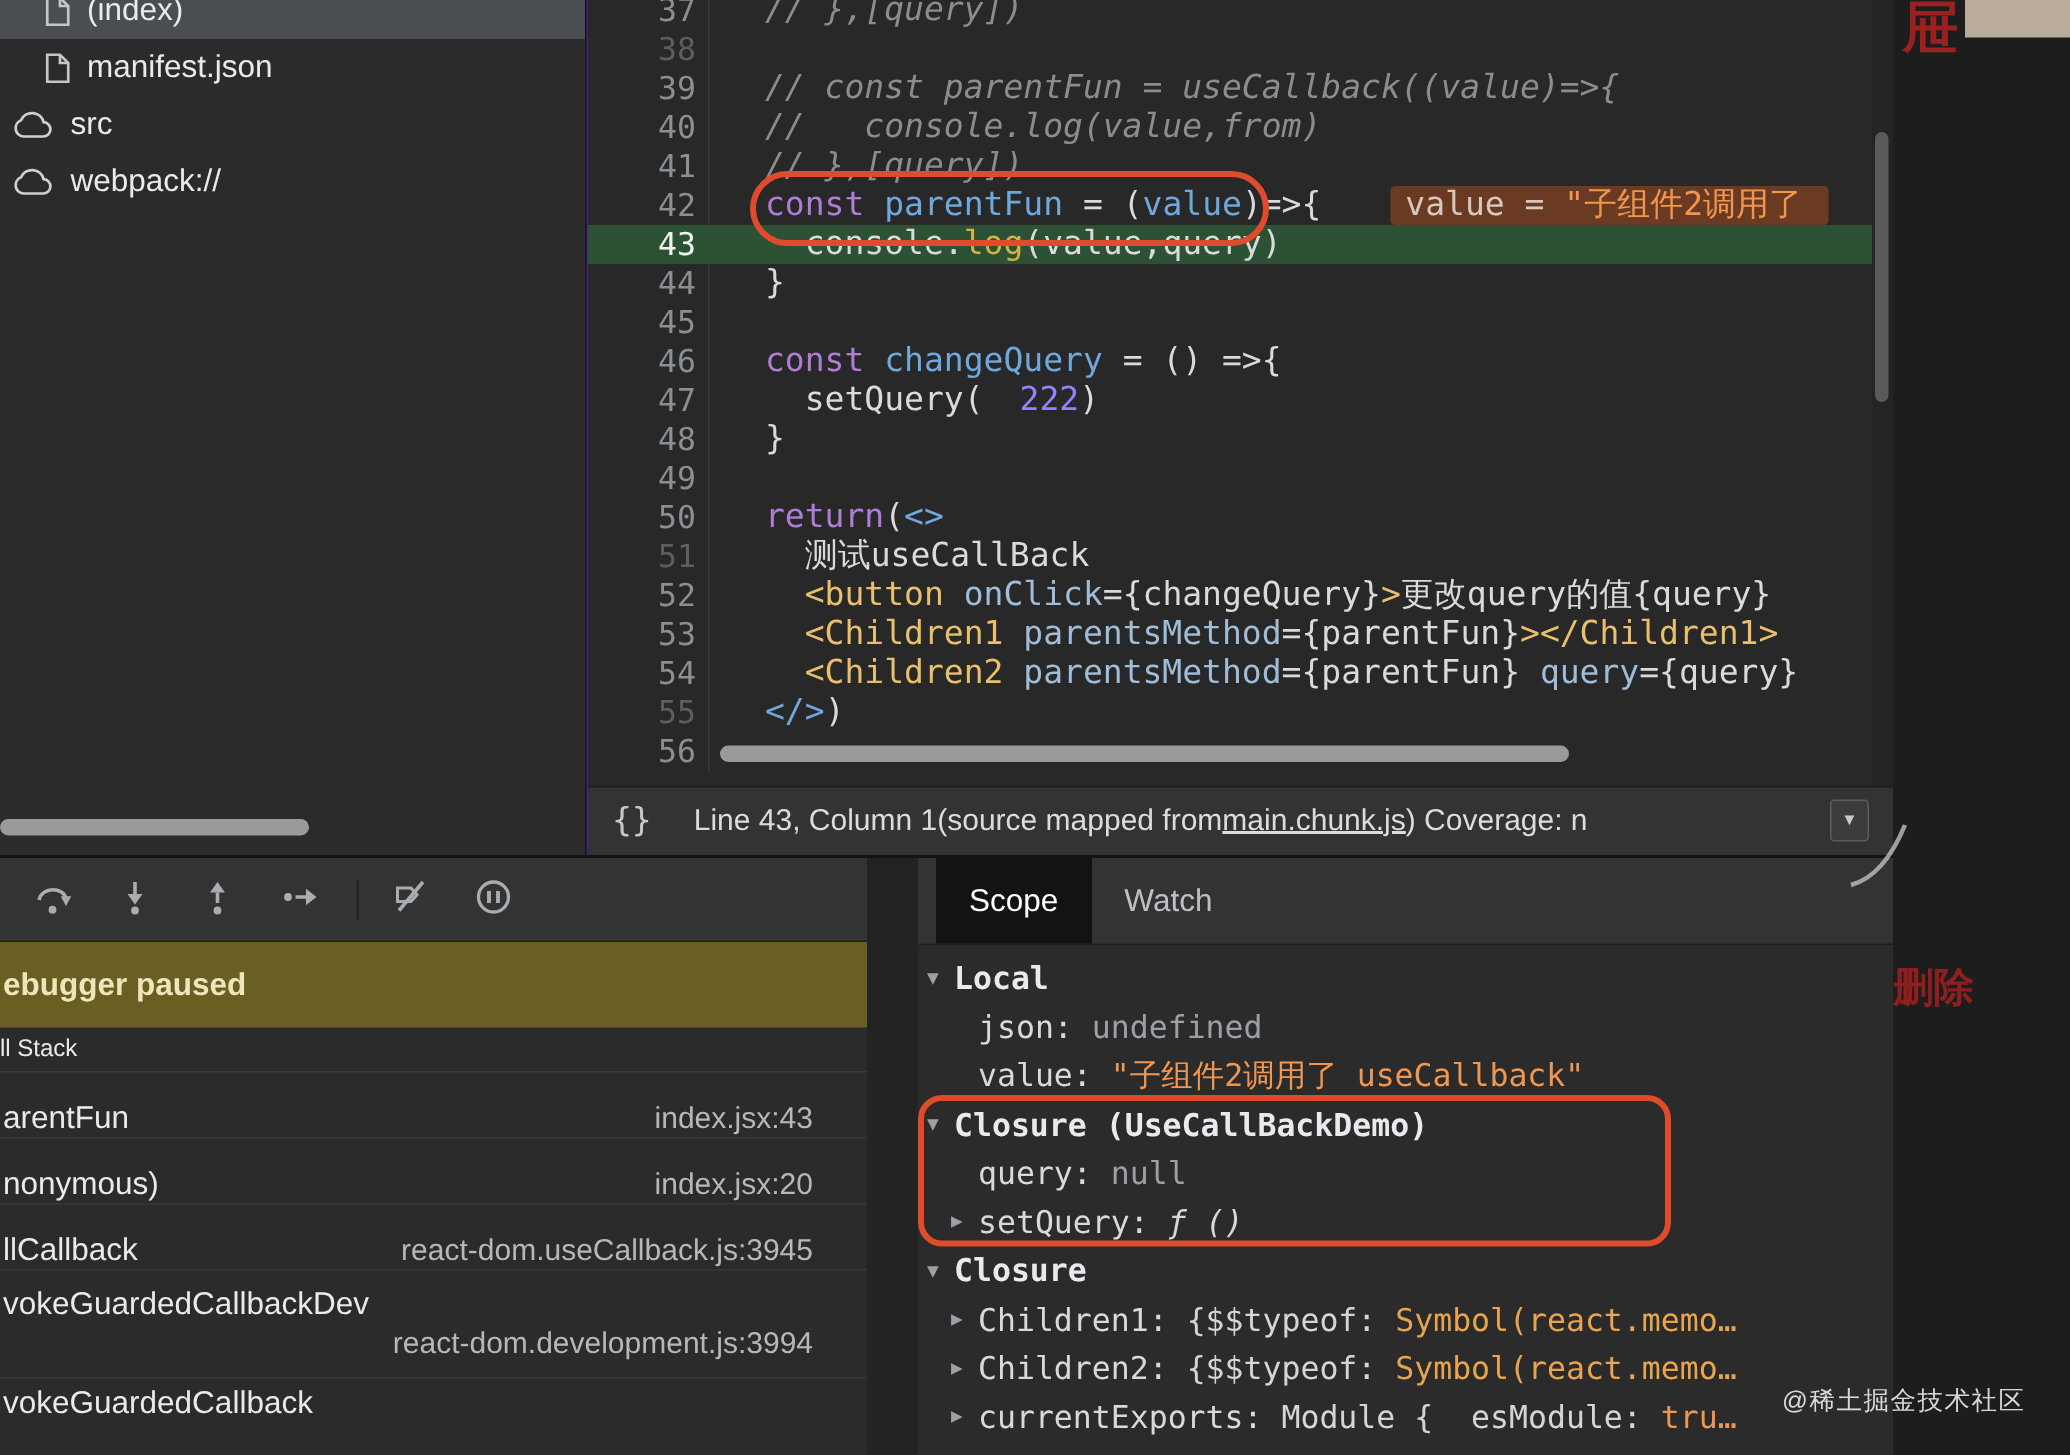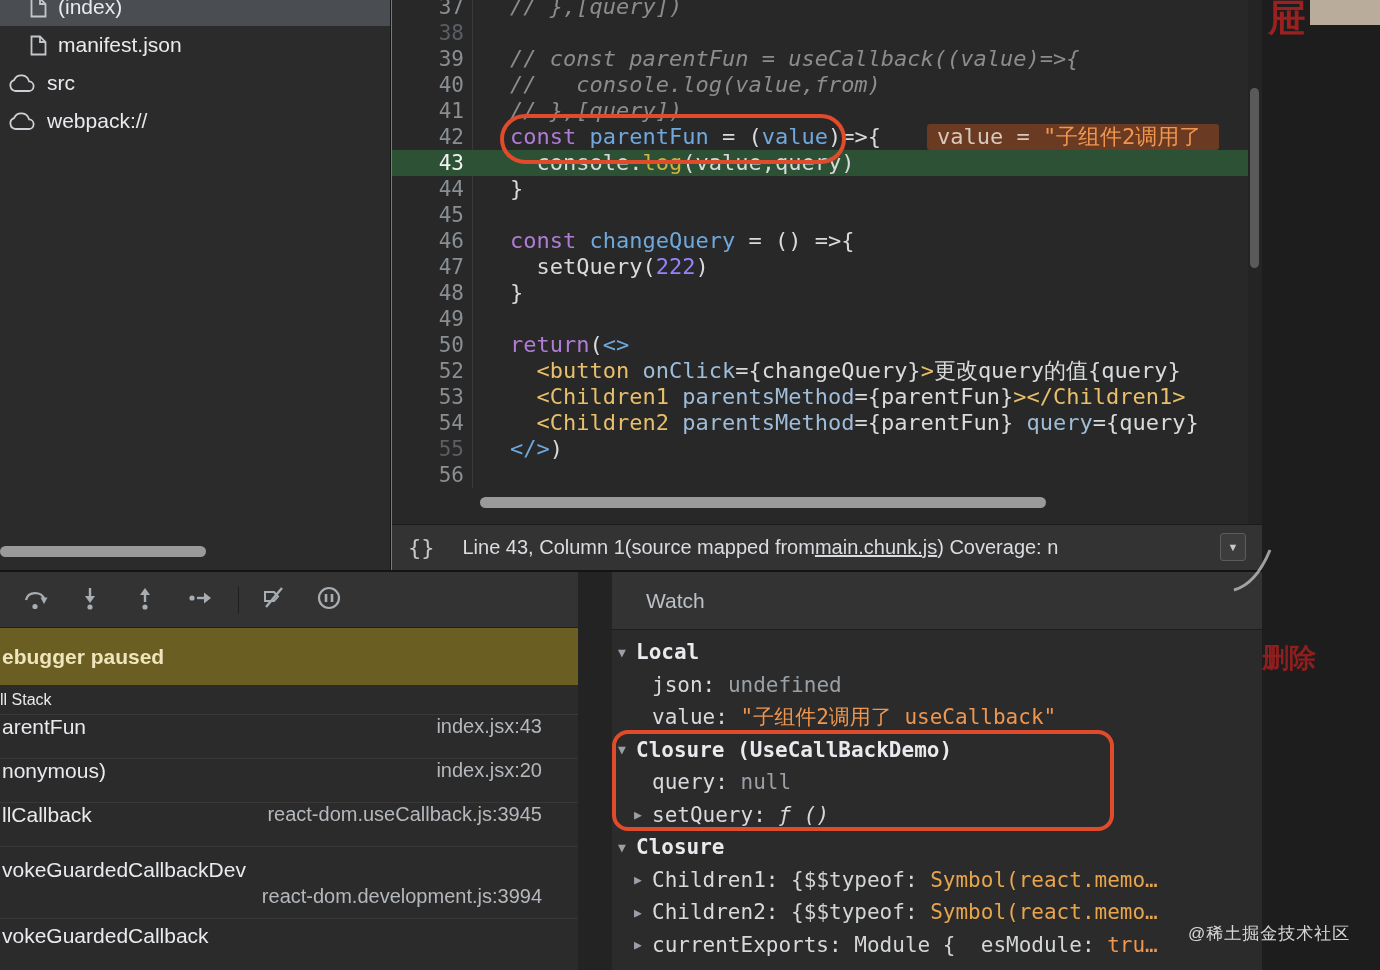--- a/index.html
+++ b/index.html
@@ -1,17 +1,17 @@
 <!DOCTYPE html>
 <html style="--annotation-red: #e04b2b; --exec-green: #2d5134; --banner-olive: #6b5e22; --string-orange: #f0964f; --keyword-purple: #b07cd6; --function-blue: #6fa8dc; --tag-gold: #e8bf6a; --selected-row: #4a4d52;"><head>
 <meta charset="utf-8">
 <style>
   *{margin:0;padding:0;box-sizing:border-box}
   html,body{width:1380px;height:970px;background:#111;}
-  #page{position:relative;width:1380px;height:970px;background:#3b82f6;overflow:hidden;
+  #page{position:relative;width:1380px;height:970px;background:#4c1d95;overflow:hidden;
         font-family:"Liberation Sans",sans-serif;color:#e8eaed;text-decoration:underline;}
 
   
   .filetree{position:absolute;left:0;top:0;width:391px;height:572px;background:#2b2b2b;
             border-right:1px solid #161616;overflow:hidden;}
   .ft-items{margin-top:-12px;}
   .ft-row{display:flex;align-items:center;gap:11px;height:38px;padding-left:8px;font-size:21px;color:#e8eaed;}
   .ft-row.ind{padding-left:30px;}
   .ft-row.sel{background:var(--selected-row,#4a4d52);}
   .ft-icon{display:flex;align-items:center;}
@@ -25,21 +25,21 @@
   .cl .ln{flex:0 0 72px;width:72px;text-align:right;color:#8a8f94;font-size:21px;}
   .cl .ln.dim{color:#5b5f63;}
   .cl .ct{flex:1;overflow:hidden;border-left:1px solid #3a3a3a;margin-left:8px;padding-left:37px;}
   .cl.exec{background:var(--exec-green,#2d5134);}
   .cl.exec .ln{color:#f0f4f0;}
   .cl.exec .ct{border-left-color:transparent;}
   .tok-com{color:#8c8c8c;font-style:italic;}
   .tok-kw{color:var(--keyword-purple,#b07cd6);}
   .tok-fn{color:var(--function-blue,#6fa8dc);}
   .tok-meth{color:#d0b344;}
-  .tok-num{color:#9980ff;}
+  .tok-num{color:#9980ff;margin-left:24px;}
   .tok-tag{color:var(--tag-gold,#e8bf6a);}
   .tok-attr{color:#9fbcd8;}
   .tok-tagb{color:#6fa8dc;}
   .tok-pl{color:#d8dadc;}
   .inline-hint{display:inline-block;vertical-align:top;margin-left:46px;width:292px;height:26px;line-height:26px;
                overflow:hidden;background:#6a3a22;border-radius:3px;padding:0 10px;}
   .inline-hint .h-label{color:#d8c8bc;}
   .inline-hint .h-str{color:var(--string-orange,#f0964f);}
   .code-annotation{position:absolute;left:108px;top:114px;width:346px;height:50px;
                    border:4px solid var(--annotation-red,#e04b2b);border-radius:26px;z-index:3;pointer-events:none;}
@@ -62,21 +62,21 @@
   .debugleft{position:absolute;left:0;top:572px;width:578px;height:398px;background:#2b2b2b;overflow:hidden;}
   .dbg-toolbar{height:56px;background:#333;border-bottom:1px solid #202020;display:flex;align-items:center;}
   .dbg-btn{width:40px;height:40px;display:flex;align-items:center;justify-content:center;margin-left:15px;
            background:none;border:none;cursor:pointer;}
   .dbg-sep{width:1px;height:28px;background:#1f1f1f;margin-left:18px;}
   .paused-banner{height:57px;background:var(--banner-olive,#6b5e22);display:flex;align-items:center;
                  padding-left:2px;font-size:21px;font-weight:600;color:#efe5bd;}
   .cs-header{height:30px;display:flex;align-items:center;padding-left:0;font-size:16px;
              border-bottom:1px solid #3a3a3a;color:#e8eaed;}
   .cs-rows{}
-  .cs-row{position:relative;border-bottom:1px solid #383838;display:flex;align-items:flex-start;
+  .cs-row{position:relative;border-bottom:1px solid #383838;display:flex;align-items:flex-end;
           justify-content:space-between;height:44px;padding:0 36px 0 2px;}
   .cs-title{font-size:21px;color:#e8eaed;white-space:nowrap;}
   .cs-loc{color:#b4b8bc;font-size:20px;white-space:nowrap;}
   .cs-row.two{flex-direction:column;align-items:stretch;justify-content:center;height:72px;gap:3px;}
   .cs-row.two .cs-loc{text-align:right;}
   .cs-row.partial{border-bottom:none;height:43px;align-items:flex-start;padding-top:5px;}
 
   .bottomgap{position:absolute;left:578px;top:572px;width:34px;height:398px;background:#232323;}
 
   
@@ -163,20 +163,21 @@
         <div class="cl"><span class="ln">41</span><span class="ct"><span class="tok-com">// },[query])</span></span></div>
         <div class="cl"><span class="ln">42</span><span class="ct"><span class="tok-kw">const </span><span class="tok-fn">parentFun</span><span class="tok-pl"> = (</span><span class="tok-fn">value</span><span class="tok-pl">)=&gt;{</span><span class="inline-hint"><span class="h-label">value = </span><span class="h-str">"子组件2调用了</span></span></span></div>
         <div class="cl exec"><span class="ln">43</span><span class="ct"><span class="tok-pl">  console.</span><span class="tok-meth">log</span><span class="tok-pl">(value,query)</span></span></div>
         <div class="cl"><span class="ln">44</span><span class="ct"><span class="tok-pl">}</span></span></div>
         <div class="cl"><span class="ln">45</span><span class="ct"></span></div>
         <div class="cl"><span class="ln">46</span><span class="ct"><span class="tok-kw">const </span><span class="tok-fn">changeQuery</span><span class="tok-pl"> = () =&gt;{</span></span></div>
         <div class="cl"><span class="ln">47</span><span class="ct"><span class="tok-pl">  setQuery(</span><span class="tok-num">222</span><span class="tok-pl">)</span></span></div>
         <div class="cl"><span class="ln">48</span><span class="ct"><span class="tok-pl">}</span></span></div>
         <div class="cl"><span class="ln">49</span><span class="ct"></span></div>
         <div class="cl"><span class="ln">50</span><span class="ct"><span class="tok-kw">return</span><span class="tok-pl">(</span><span class="tok-tagb">&lt;&gt;</span></span></div>
+        <div class="cl"><span class="ln dim">51</span><span class="ct"><span class="tok-pl">  测试useCallBack</span></span></div>
         <div class="cl"><span class="ln">52</span><span class="ct"><span class="tok-pl">  </span><span class="tok-tag">&lt;button</span><span class="tok-attr"> onClick</span><span class="tok-pl">={changeQuery}</span><span class="tok-tag">&gt;</span><span class="tok-pl">更改query的值{query}</span></span></div>
         <div class="cl"><span class="ln">53</span><span class="ct"><span class="tok-pl">  </span><span class="tok-tag">&lt;Children1</span><span class="tok-attr"> parentsMethod</span><span class="tok-pl">={parentFun}</span><span class="tok-tag">&gt;&lt;/Children1&gt;</span></span></div>
         <div class="cl"><span class="ln">54</span><span class="ct"><span class="tok-pl">  </span><span class="tok-tag">&lt;Children2</span><span class="tok-attr"> parentsMethod</span><span class="tok-pl">={parentFun}</span><span class="tok-attr"> query</span><span class="tok-pl">={query}</span></span></div>
         <div class="cl"><span class="ln dim">55</span><span class="ct"><span class="tok-tagb">&lt;/&gt;</span><span class="tok-pl">)</span></span></div>
         <div class="cl"><span class="ln">56</span><span class="ct"></span></div>
       </div>
     <div class="code-annotation"></div>
     <div class="v-track">
       <div class="v-thumb"></div>
     </div>
@@ -264,20 +265,21 @@
         <div class="cs-row partial">
           <span class="cs-title">vokeGuardedCallback</span>
         </div>
       </div>
   </div>
 
   <div class="bottomgap"></div>
 
   <div class="scopepanel">
     <div class="scope-tabs">
+        <div class="tab active">Scope</div>
         <div class="tab">Watch</div>
       </div>
     <div class="scope-rows">
       <div class="scope-annotation"></div>
     <div class="sc-row"><span class="sc-arrow">▼</span><span class="sc-section">Local</span></div>
         <div class="sc-row sc-prop"><span class="sc-arrow"></span><span class="sc-name">json</span><span class="sc-colon">: </span><span class="v-dim">undefined</span></div>
         <div class="sc-row sc-prop"><span class="sc-arrow"></span><span class="sc-name">value</span><span class="sc-colon">: </span><span class="v-str">"子组件2调用了 useCallback"</span></div>
         <div class="sc-row"><span class="sc-arrow">▼</span><span class="sc-section">Closure (UseCallBackDemo)</span></div>
         <div class="sc-row sc-prop"><span class="sc-arrow"></span><span class="sc-name">query</span><span class="sc-colon">: </span><span class="v-dim">null</span></div>
         <div class="sc-row sc-prop"><span class="sc-arrow">▶</span><span class="sc-name">setQuery</span><span class="sc-colon">: </span><span class="v-fn">ƒ ()</span></div>

